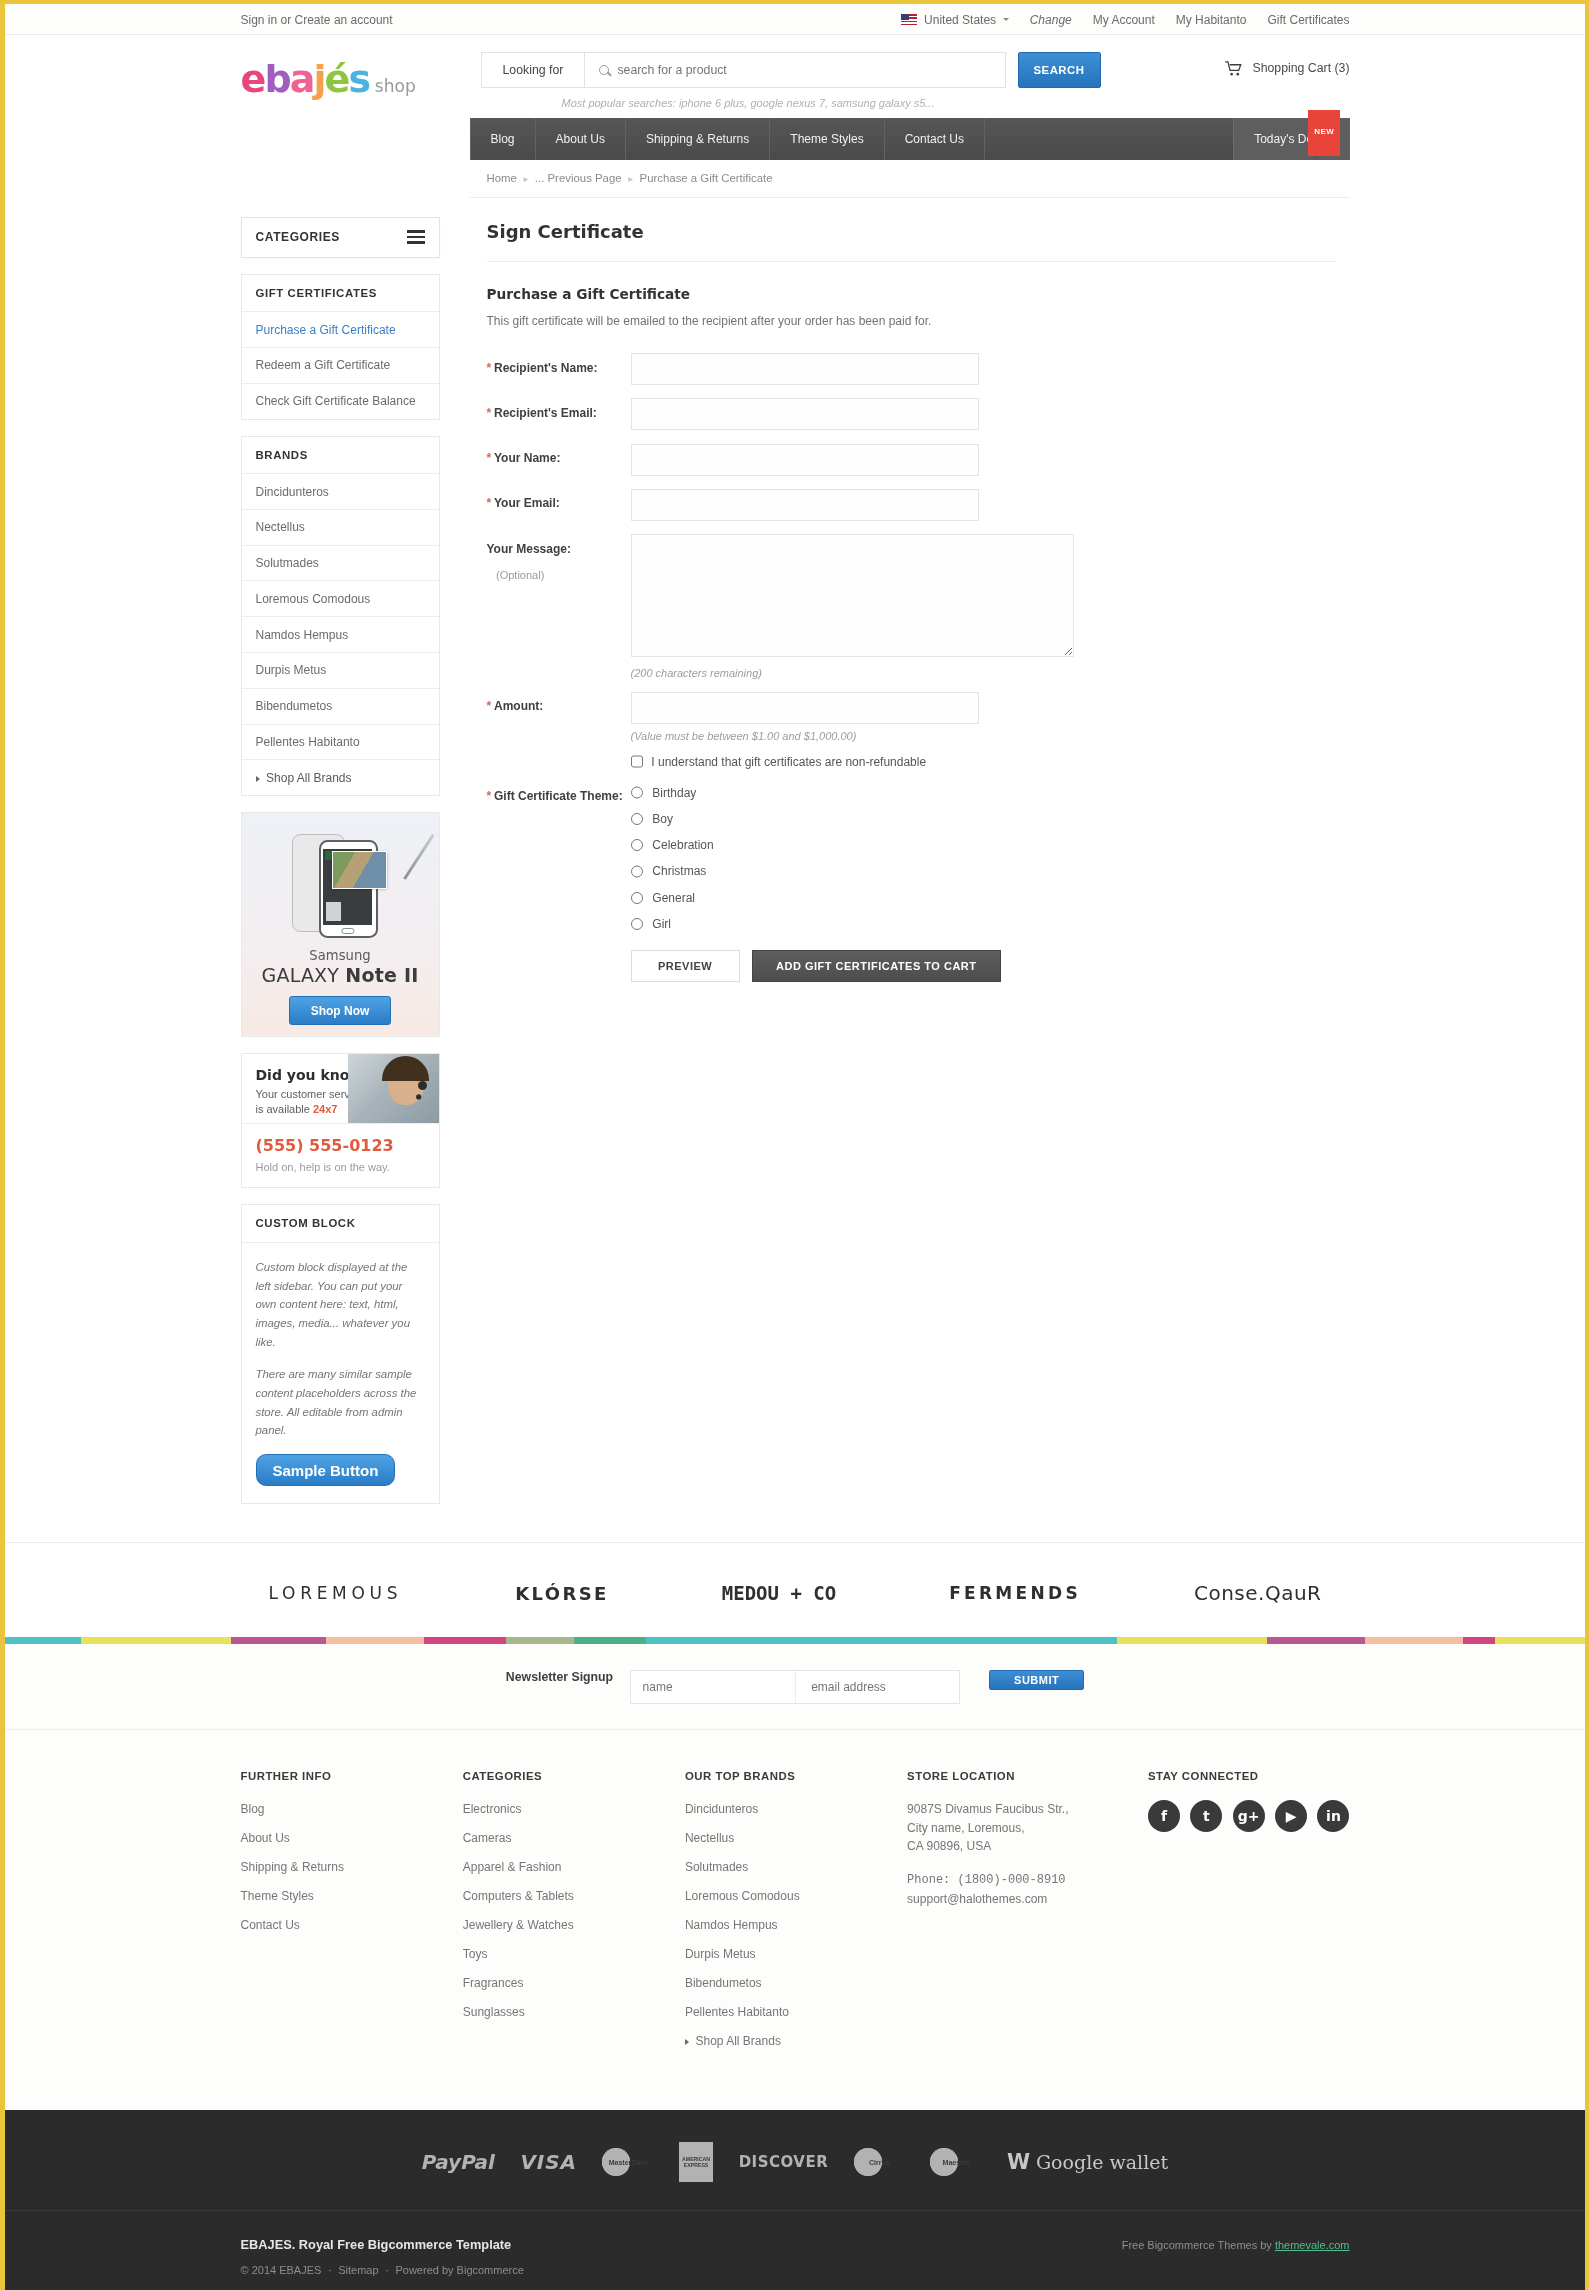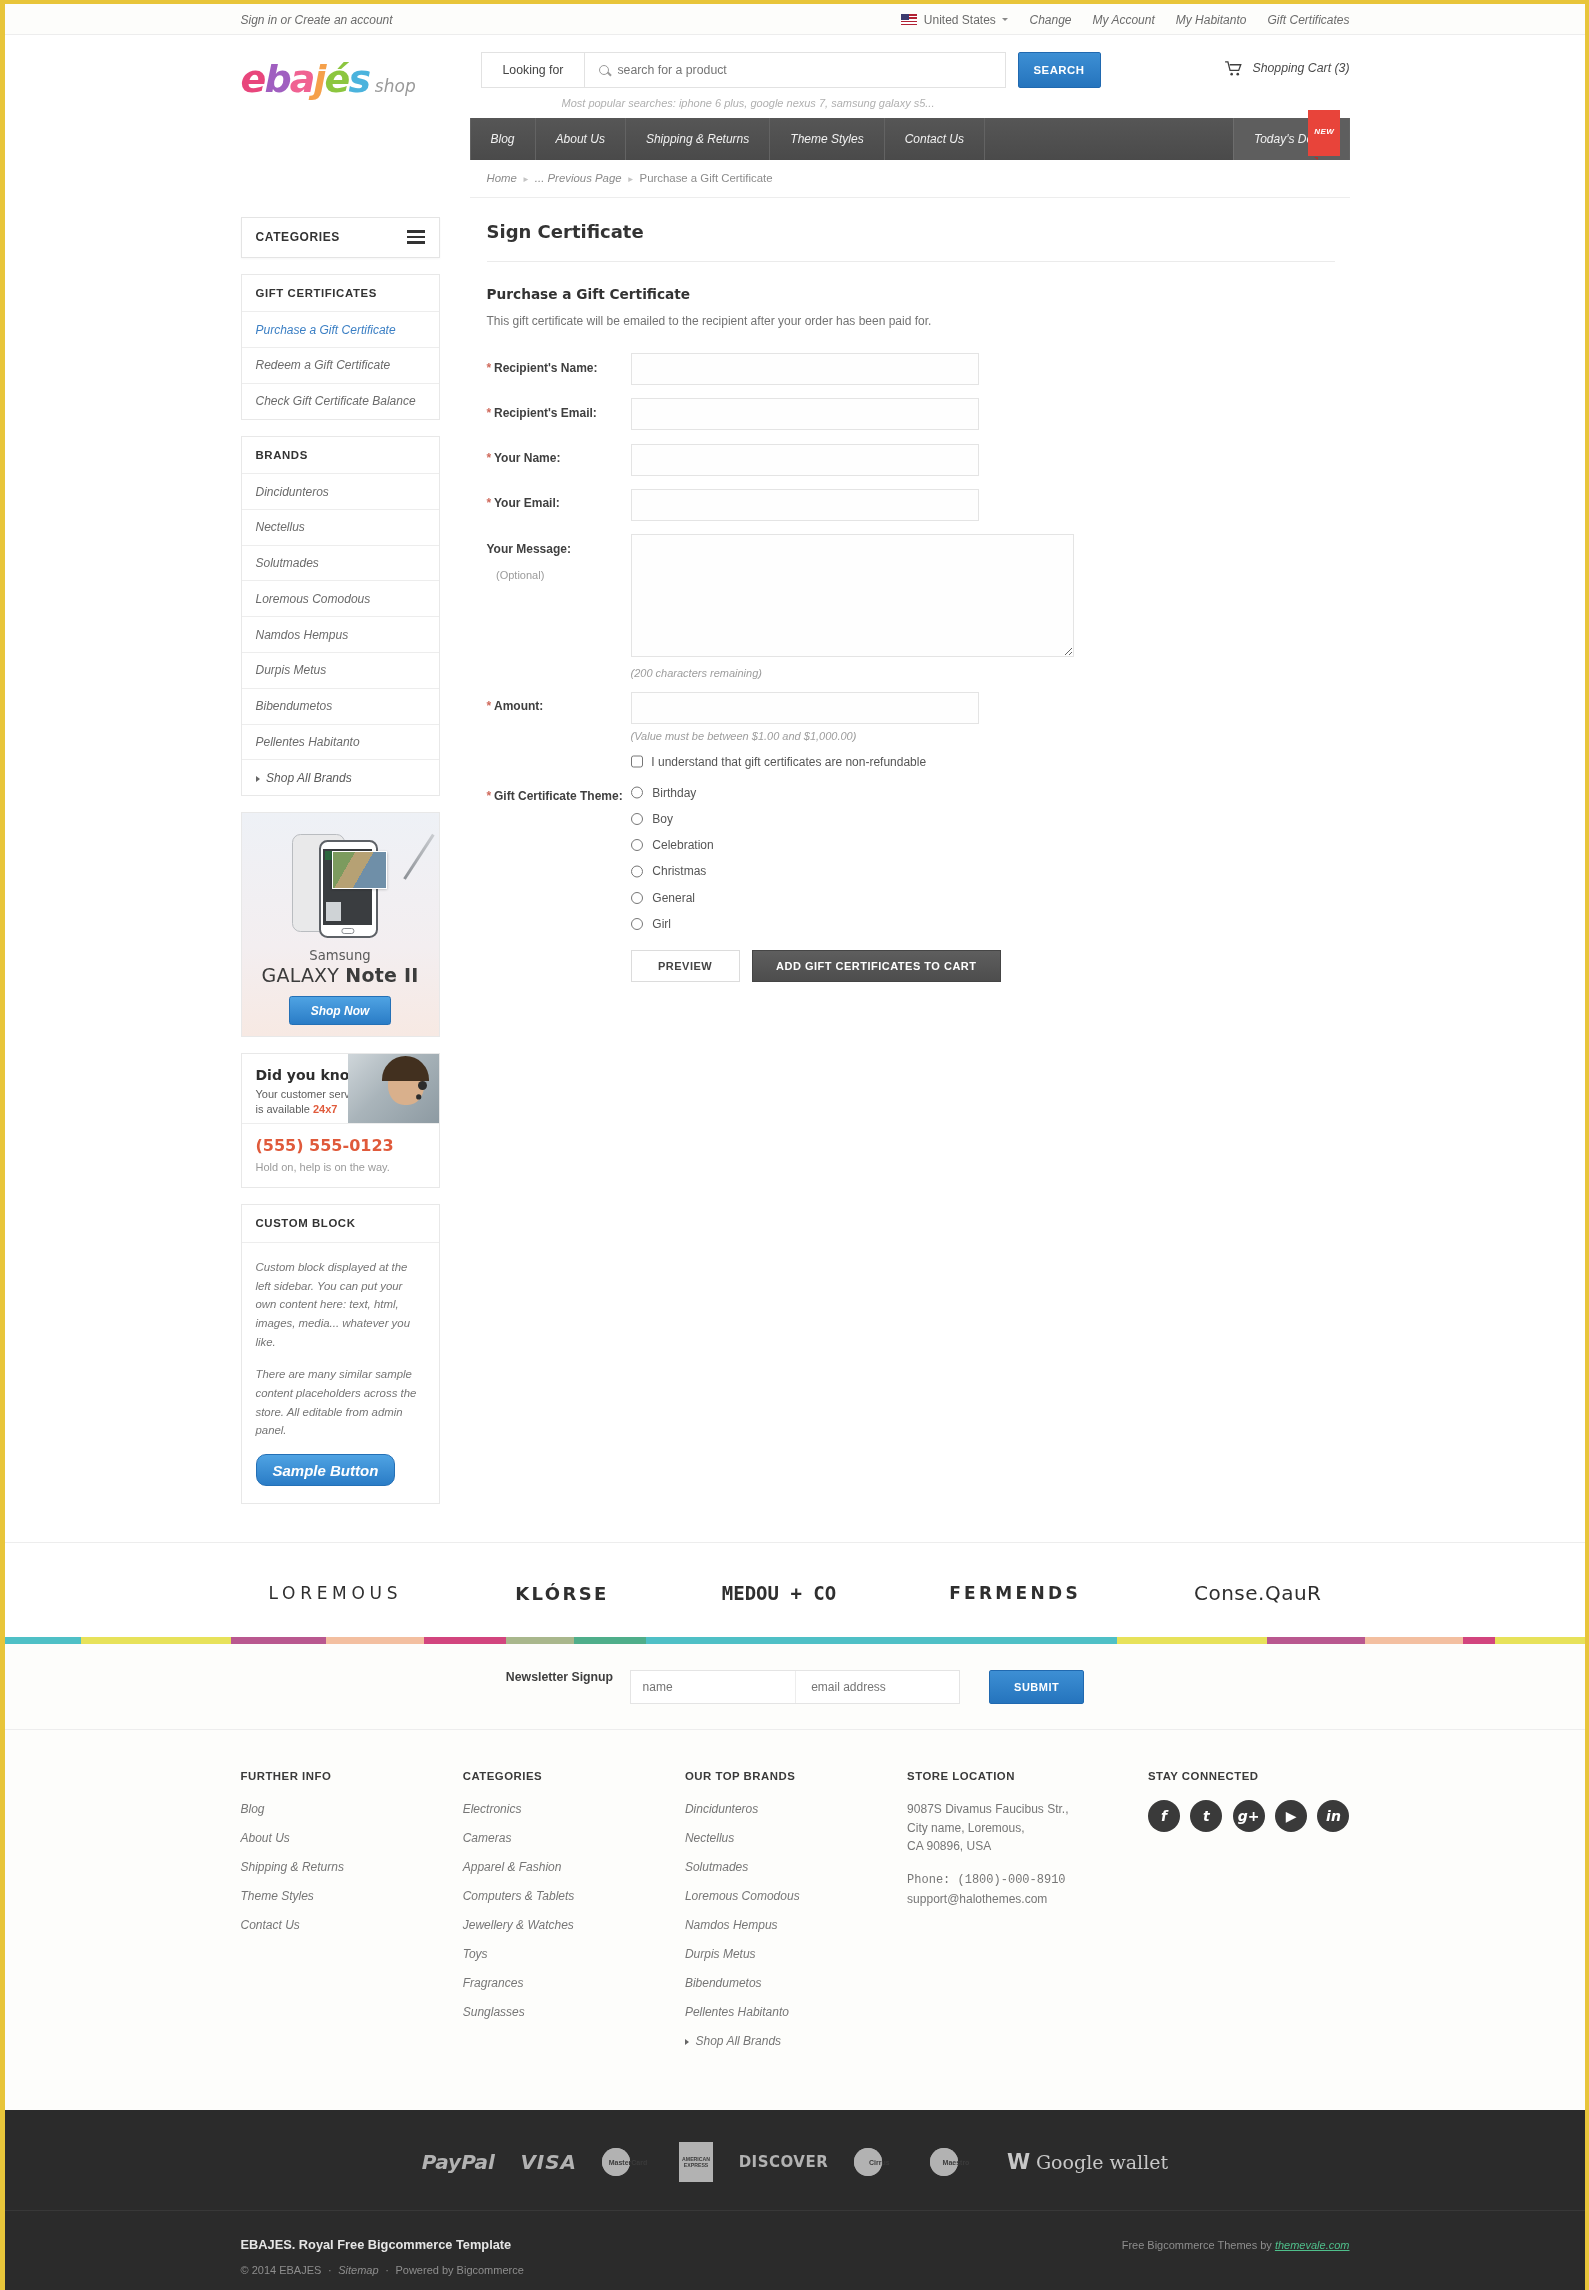--- a/index.html
+++ b/index.html
@@ -9,21 +9,21 @@
     background: #ffffff;
     color: #555;
     font-size: 12.3px;
     border-left: 5.7px solid #e8c53a;
     border-right: 5.7px solid #e8c53a;
     border-top: 4.7px solid #e8c53a;
     width: 1590px;
     position: relative;
     overflow-x: hidden;
   }
-  a { text-decoration: none; color: inherit; font-style: italic; }
+  a { text-decoration: none; color: inherit; }
   .wrap { width: 1109px; margin: 0 auto; position: relative; }
 
   
   .topbar {
     background: #fdfdfb;
     border-bottom: 0.9px solid #ededed;
     height: 31px;
   }
   .topbar .wrap { display: flex; align-items: center; height: 31px; }
   .topbar-left { font-size: 12px; color: #6b6b6b; }
@@ -228,21 +228,21 @@
   .nl-label { font-size: 12.3px; color: #3f3f3f; font-weight: bold; margin-right: 17px; }
   .nl-fields { display: flex; border: 0.9px solid #e4e4e4; background: #fff; }
   .nl-fields input {
     border: none; outline: none; height: 32px; width: 164px; padding: 0 11.4px;
     font-size: 12px; color: #b5b5b5; font-family: inherit;
   }
   .nl-fields input + input { border-left: 0.9px solid #ededed; padding-left: 15px; }
   .nl-submit {
     background: linear-gradient(to bottom,#3d8fd4,#2574bd); border: 0.9px solid #2069b0;
     color: #fff; font-size: 11px; font-weight: bold; letter-spacing: 0.5px;
-    width: 95px; height: 34px; margin-left: 29px; cursor: pointer; font-family:inherit; border-radius:1.9px;
+    width: 95px; height: 20px; margin-left: 29px; cursor: pointer; font-family:inherit; border-radius:1.9px;
   }
 
   
   .footlinks { background: #fdfdfb; padding: 40px 0 49px; }
   .footlinks .wrap { display: flex; }
   .fcol { }
   .fcol.c1 { width: 227px; } .fcol.c2 { width: 227px; } .fcol.c3 { width: 227px; } .fcol.c4 { width: 246px; }
   .fhead { font-size: 11.4px; font-weight: bold; color: #3a3a3a; letter-spacing: 0.5px; margin-bottom: 18px; }
   .fcol li { list-style: none; margin-bottom: 10.4px; }
   .fcol li a, .faddr p { font-size: 12px; color: #767676; line-height: 1.55; }

